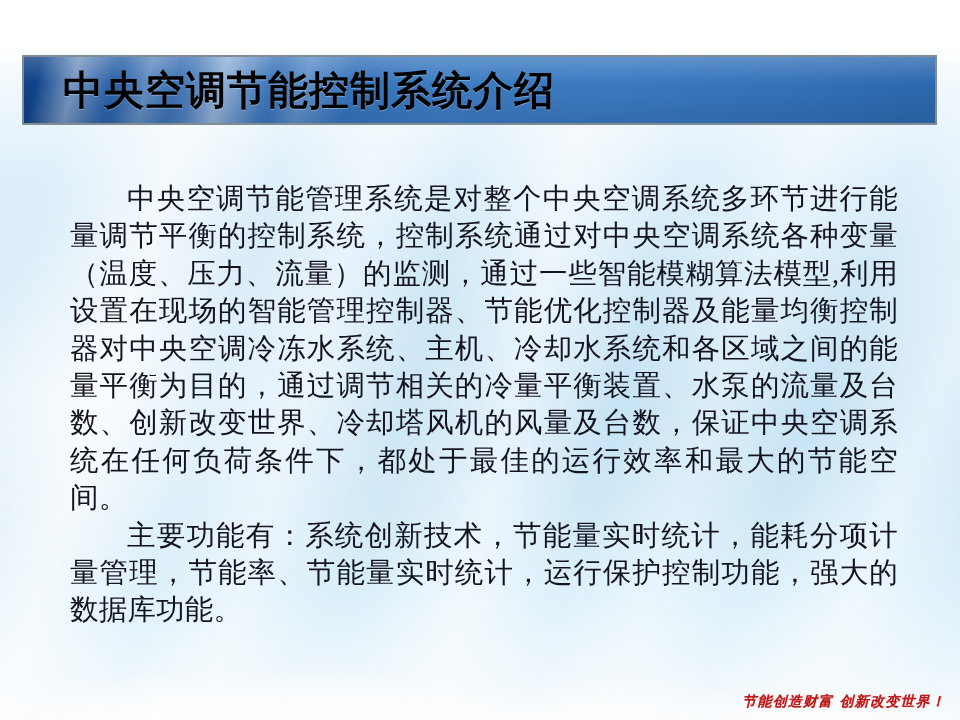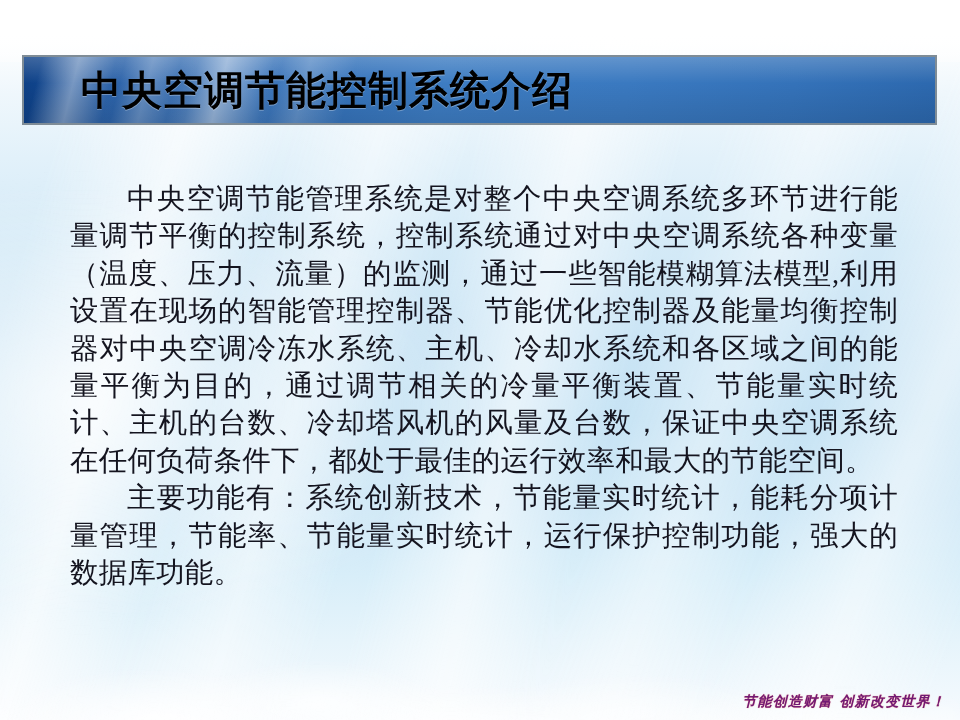--- a/index.html
+++ b/index.html
@@ -109,21 +109,21 @@
   #title-banner .banner-gloss {
     position: absolute;
     inset: 0;
     background: linear-gradient(to bottom, rgba(255,255,255,.20) 0%, rgba(255,255,255,0) 40%, rgba(0,0,0,.10) 100%);
     pointer-events: none;
   }
 
   #banner-title {
     position: relative;
     margin: 0;
-    padding-left: 57px;
+    padding-left: 39px;
     font-family: "DejaVu Sans", "Liberation Sans", sans-serif;
     font-size: 40px;
     font-weight: bold;
     line-height: 1;
     color: #000000;
     letter-spacing: 1px;
     white-space: nowrap;
     text-shadow: 0 1px 0 rgba(255,255,255,.30);
   }
 
@@ -149,21 +149,21 @@
 
   
   #footer-slogan {
     position: absolute;
     right: 14px;
     bottom: 9px;
     font-family: "DejaVu Sans", "Liberation Sans", sans-serif;
     font-size: 14px;
     font-weight: bold;
     font-style: italic;
-    color: #701a75;
+    color: #b91c1c;
     letter-spacing: 1.2px;
     white-space: nowrap;
     text-shadow: 0 0 1px rgba(232,23,15,.55);
   }
 </style>
 </head>
 <body>
 
 <div id="slide">
 
@@ -172,19 +172,19 @@
   <div class="haze-left"></div>
   <div class="cloud-bottom"></div>
   <div class="top-wash"></div>
 
   <div id="title-banner">
     <div class="banner-gloss"></div>
     <h1 id="banner-title">中央空调节能控制系统介绍</h1>
   </div>
 
   <div id="body-text">
-    <p>中央空调节能管理系统是对整个中央空调系统多环节进行能量调节平衡的控制系统，控制系统通过对中央空调系统各种变量（温度、压力、流量）的监测，通过一些智能模糊算法模型,利用设置在现场的智能管理控制器、节能优化控制器及能量均衡控制器对中央空调冷冻水系统、主机、冷却水系统和各区域之间的能量平衡为目的，通过调节相关的冷量平衡装置、节能量实时统计、主机的台数、冷却塔风机的风量及台数，保证中央空调系统在任何负荷条件下，都处于最佳的运行效率和最大的节能空间。</p>
+    <p>中央空调节能管理系统是对整个中央空调系统多环节进行能量调节平衡的控制系统，控制系统通过对中央空调系统各种变量（温度、压力、流量）的监测，通过一些智能模糊算法模型,利用设置在现场的智能管理控制器、节能优化控制器及能量均衡控制器对中央空调冷冻水系统、主机、冷却水系统和各区域之间的能量平衡为目的，通过调节相关的冷量平衡装置、水泵的流量及台数、创新改变世界、冷却塔风机的风量及台数，保证中央空调系统在任何负荷条件下，都处于最佳的运行效率和最大的节能空间。</p>
     <p>主要功能有：系统创新技术，节能量实时统计，能耗分项计量管理，节能率、节能量实时统计，运行保护控制功能，强大的数据库功能。</p>
   </div>
 
   <div id="footer-slogan">节能创造财富 创新改变世界！</div>
 
 </div>
 
 </body></html>

